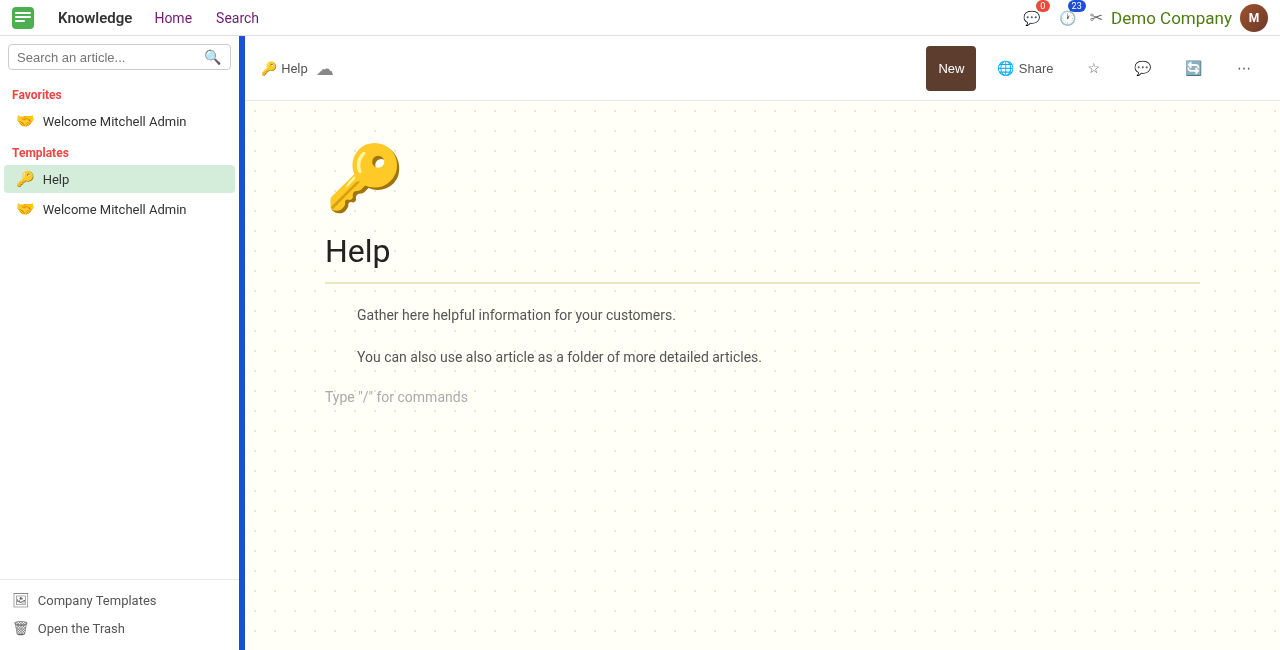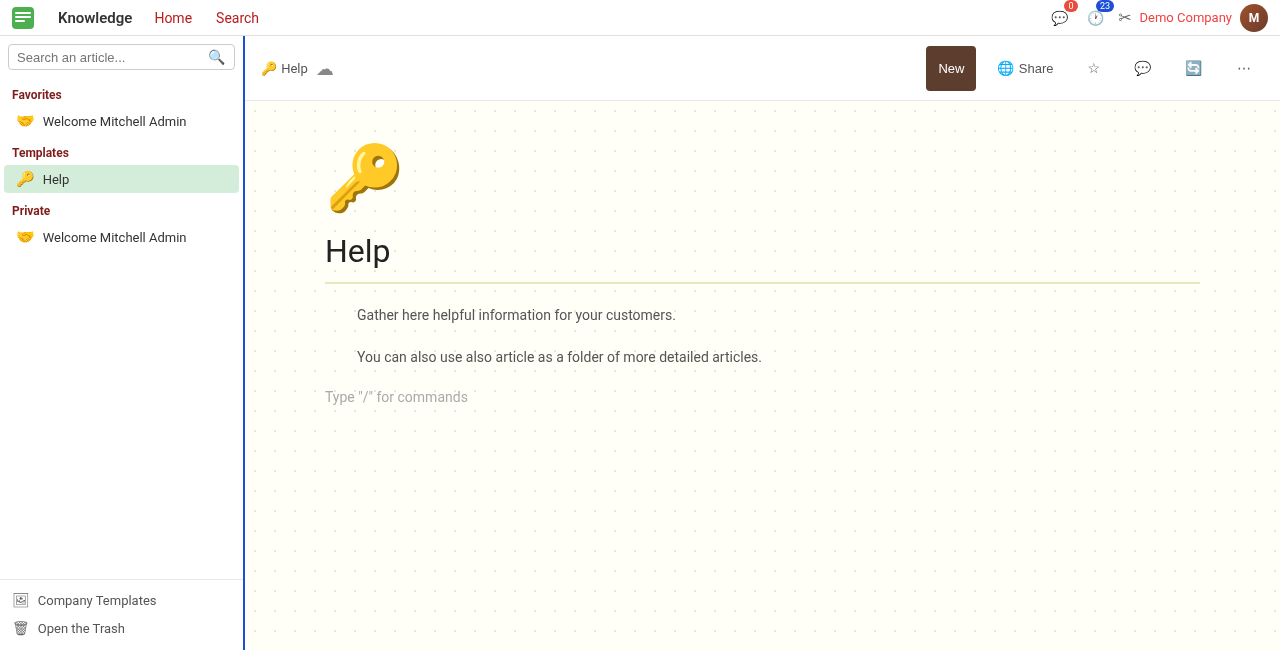--- a/index.html
+++ b/index.html
@@ -26,21 +26,21 @@
       width: 22px;
       height: 22px;
     }
     .app-logo-text {
       font-size: 15px;
       font-weight: 600;
       color: #333;
     }
     .nav-link {
       padding: 4px 10px;
-      color: #b91c1c;
+      color: #701a75;
       font-size: 14px;
       cursor: pointer;
       border-radius: 4px;
     }
     .nav-spacer { flex: 1; }
     .nav-right {
       display: flex;
       align-items: center;
       gap: 8px;
     }
@@ -60,22 +60,22 @@
       background: #e74c3c;
       color: #fff;
       font-size: 9px;
       border-radius: 8px;
       padding: 1px 4px;
       min-width: 14px;
       text-align: center;
     }
     .badge-green { background: #1d4ed8; margin-left: 20px; }
     .company-name {
-      font-size: 13px;
-      color: #ef4444;
+      font-size: 17px;
+      color: #4d7c0f;
       cursor: pointer;
     }
     .avatar {
       width: 28px;
       height: 28px;
       border-radius: 50%;
       background: #8B4513;
       overflow: hidden;
       cursor: pointer;
     }
@@ -100,21 +100,21 @@
     .main-layout {
       display: flex;
       flex: 1;
       overflow: hidden;
     }
 
     
     .sidebar {
       width: 245px;
       flex-shrink: 0;
-      border-right: 2px solid #1d4ed8;
+      border-right: 6px solid #1d4ed8;
       display: flex;
       flex-direction: column;
       background: #fff;
       overflow-y: auto;
       padding-bottom: 8px;
     }
     .search-box {
       margin: 8px;
       display: flex;
       align-items: center;
@@ -129,21 +129,21 @@
       font-size: 13px;
       color: #666;
       width: 100%;
       background: transparent;
     }
     .search-box-icon { color: #666; font-size: 14px; cursor: pointer; }
 
     .sidebar-section-title {
       font-size: 12px;
       font-weight: 700;
-      color: #7f1d1d;
+      color: #ef4444;
       padding: 10px 12px 4px 12px;
       text-transform: none;
     }
     .sidebar-item {
       display: flex;
       align-items: center;
       gap: 8px;
       padding: 5px 12px;
       cursor: pointer;
       border-radius: 4px;
@@ -313,21 +313,20 @@
       <span class="sidebar-item-emoji">🤝</span>
       <span>Welcome Mitchell Admin</span>
     </div>
 
     <div class="sidebar-section-title">Templates</div>
     <div class="sidebar-item active">
       <span class="sidebar-item-emoji">🔑</span>
       <span>Help</span>
     </div>
 
-    <div class="sidebar-section-title">Private</div>
     <div class="sidebar-item">
       <span class="sidebar-item-emoji">🤝</span>
       <span>Welcome Mitchell Admin</span>
     </div>
 
     <div class="sidebar-footer">
       <div class="sidebar-footer-item">
         <span class="footer-icon">🖼</span>
         <span>Company Templates</span>
       </div>

